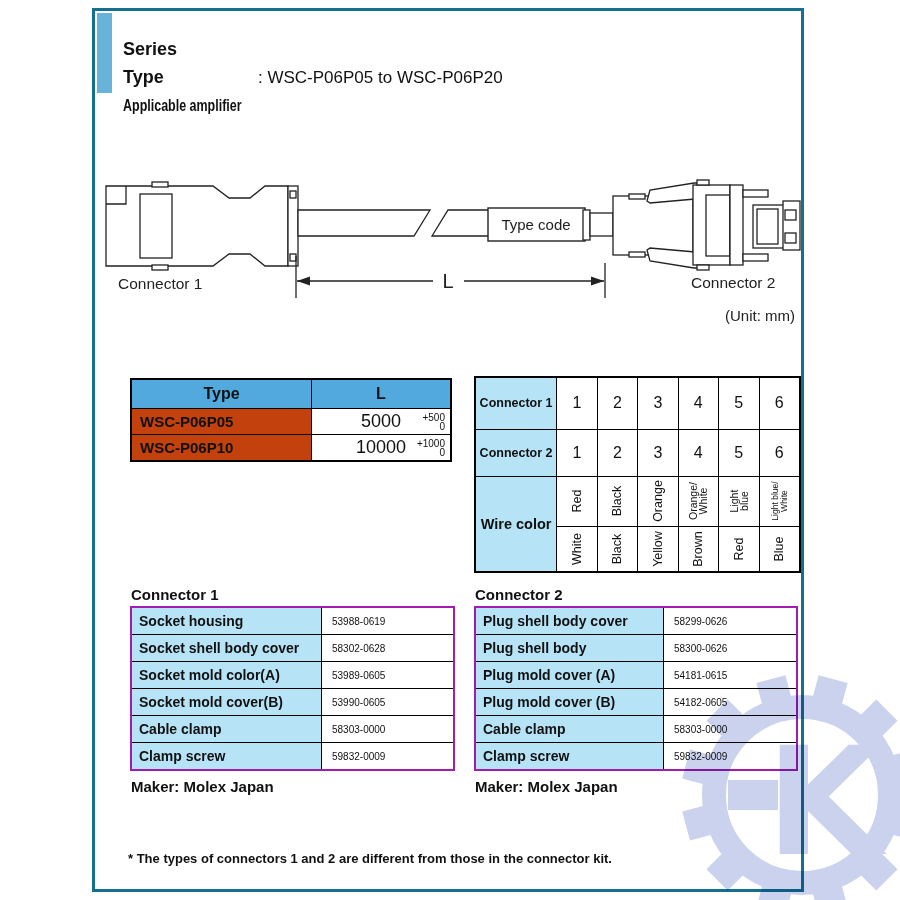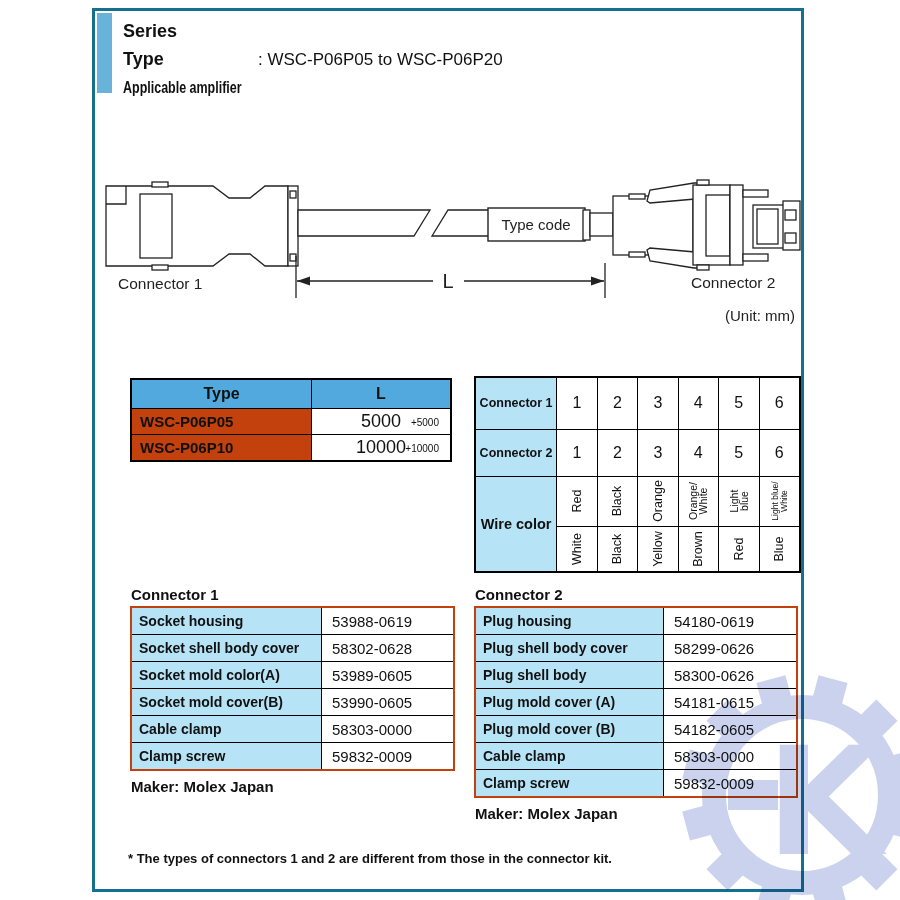--- a/index.html
+++ b/index.html
@@ -6,62 +6,62 @@
   body {
     width:900px; height:900px; position:relative; overflow:hidden;
     background:#ffffff; font-family:"Liberation Sans", sans-serif; color:#111;
   }
   .page {
     position:absolute; left:92px; top:8px; width:706px; height:878px;
     border:3px solid #156f8e; background:#fff;
   }
   
   .accent { position:absolute; left:2px; top:2px; width:15px; height:80px; background:#68b3da; }
-  .hdr { position:absolute; left:28px; top:10px; }
+  .hdr { position:absolute; left:28px; top:28px; }
   .hrow { display:flex; align-items:baseline; margin-bottom:7px; }
   .hlabel { width:135px; font-weight:bold; font-size:18px; }
   .hlabel .cond { display:inline-block; font-size:16px; transform:scaleX(.78); transform-origin:left center; white-space:nowrap; }
   .hval { font-size:17px; white-space:nowrap; }
   
   .diagram { position:absolute; left:3px; top:157px; }
   .diagram text { font-family:"Liberation Sans", sans-serif; }
   
   table { border-collapse:collapse; table-layout:fixed; }
   .type-table { position:absolute; left:35px; top:367px; border:2px solid #000; }
   .type-table th, .type-table td { border:1.5px solid #000; }
   .type-table th { background:#52a9dd; font-size:16px; height:26px; }
   .type-table .tname { width:170px; background:#c2410c; font-weight:bold; font-size:15px; padding-left:8px; height:23px; }
   .type-table .tlen { width:136px; position:relative; text-align:center; font-size:18px; }
-  .tol { position:absolute; right:11px; top:50%; transform:translateY(-50%); display:flex; flex-direction:row; align-items:flex-end; font-size:10px; line-height:9px;justify-content:flex-end; }
+  .tol { position:absolute; right:5px; top:50%; transform:translateY(-50%); display:flex; flex-direction:column; align-items:flex-end; font-size:10px; line-height:9px;justify-content:flex-end; }
   
   .pin-table { position:absolute; left:379px; top:365px; border:2px solid #000; }
   .pin-table th, .pin-table td { border:1.5px solid #000; }
   .pin-table th { width:79px; background:#b6e3f6; font-size:12.5px; }
   .pin-table th.wc { font-size:14.5px; }
   .pin-table td { width:39px; text-align:center; font-size:16px; font-weight:normal; }
   .r1 { height:52px; } .r2 { height:47px; } .r3 { height:50px; } .r4 { height:46px; }
   .vcell { position:relative; }
   .vcell span {
     position:absolute; left:50%; top:50%; width:48px;
     transform:translate(-50%,-50%) rotate(-90deg);
     text-align:center; white-space:pre-line; font-size:12.5px; line-height:11px;
   }
   .vcell span.md { font-size:10.5px; line-height:10px; }
   .vcell span.sm { font-size:8.5px; line-height:8.5px; }
   
   .parts { position:absolute; top:575px; }
   .parts.p1 { left:35px; }
   .parts.p2 { left:379px; }
   .parts-title { font-weight:bold; font-size:15px; margin:0 0 3px 1px; }
-  .parts table { border:2px solid #c2410c; }
+  .parts table { border:2px solid #a21caf; }
   .parts td { border:1.5px solid #000; height:24px; }
   .parts .nm { background:#b6e3f6; font-weight:bold; font-size:14px; padding-left:7px; }
   .p1 .nm { width:181px; } .p1 .no { width:120px; }
   .p2 .nm { width:179px; } .p2 .no { width:121px; }
-  .parts .no { font-size:15px; padding-left:10px; }
+  .parts .no { font-size:10px; padding-left:10px; }
   .maker { font-weight:bold; font-size:15px; margin-top:7px; margin-left:1px; }
   
   .footnote { position:absolute; left:33px; top:840px; font-weight:bold; font-size:13px; }
   
   .watermark {
     position:absolute; left:652px; top:645px; width:300px; height:300px;
     opacity:.5; mix-blend-mode:multiply; pointer-events:none; z-index:5;
   }
 </style>
 </head>
@@ -256,24 +256,20 @@
           </tr>
     </tbody>
       </table>
     <div class="maker">Maker: Molex Japan</div>
   </div>
 
   <div class="parts p2">
     <div class="parts-title">Connector 2</div>
     <table>
       <tbody>
-          <tr>
-            <td class="nm">Plug housing</td>
-            <td class="no">54180-0619</td>
-          </tr>
       <tr>
             <td class="nm">Plug shell body cover</td>
             <td class="no">58299-0626</td>
           </tr>
       <tr>
             <td class="nm">Plug shell body</td>
             <td class="no">58300-0626</td>
           </tr>
       <tr>
             <td class="nm">Plug mold cover (A)</td>

